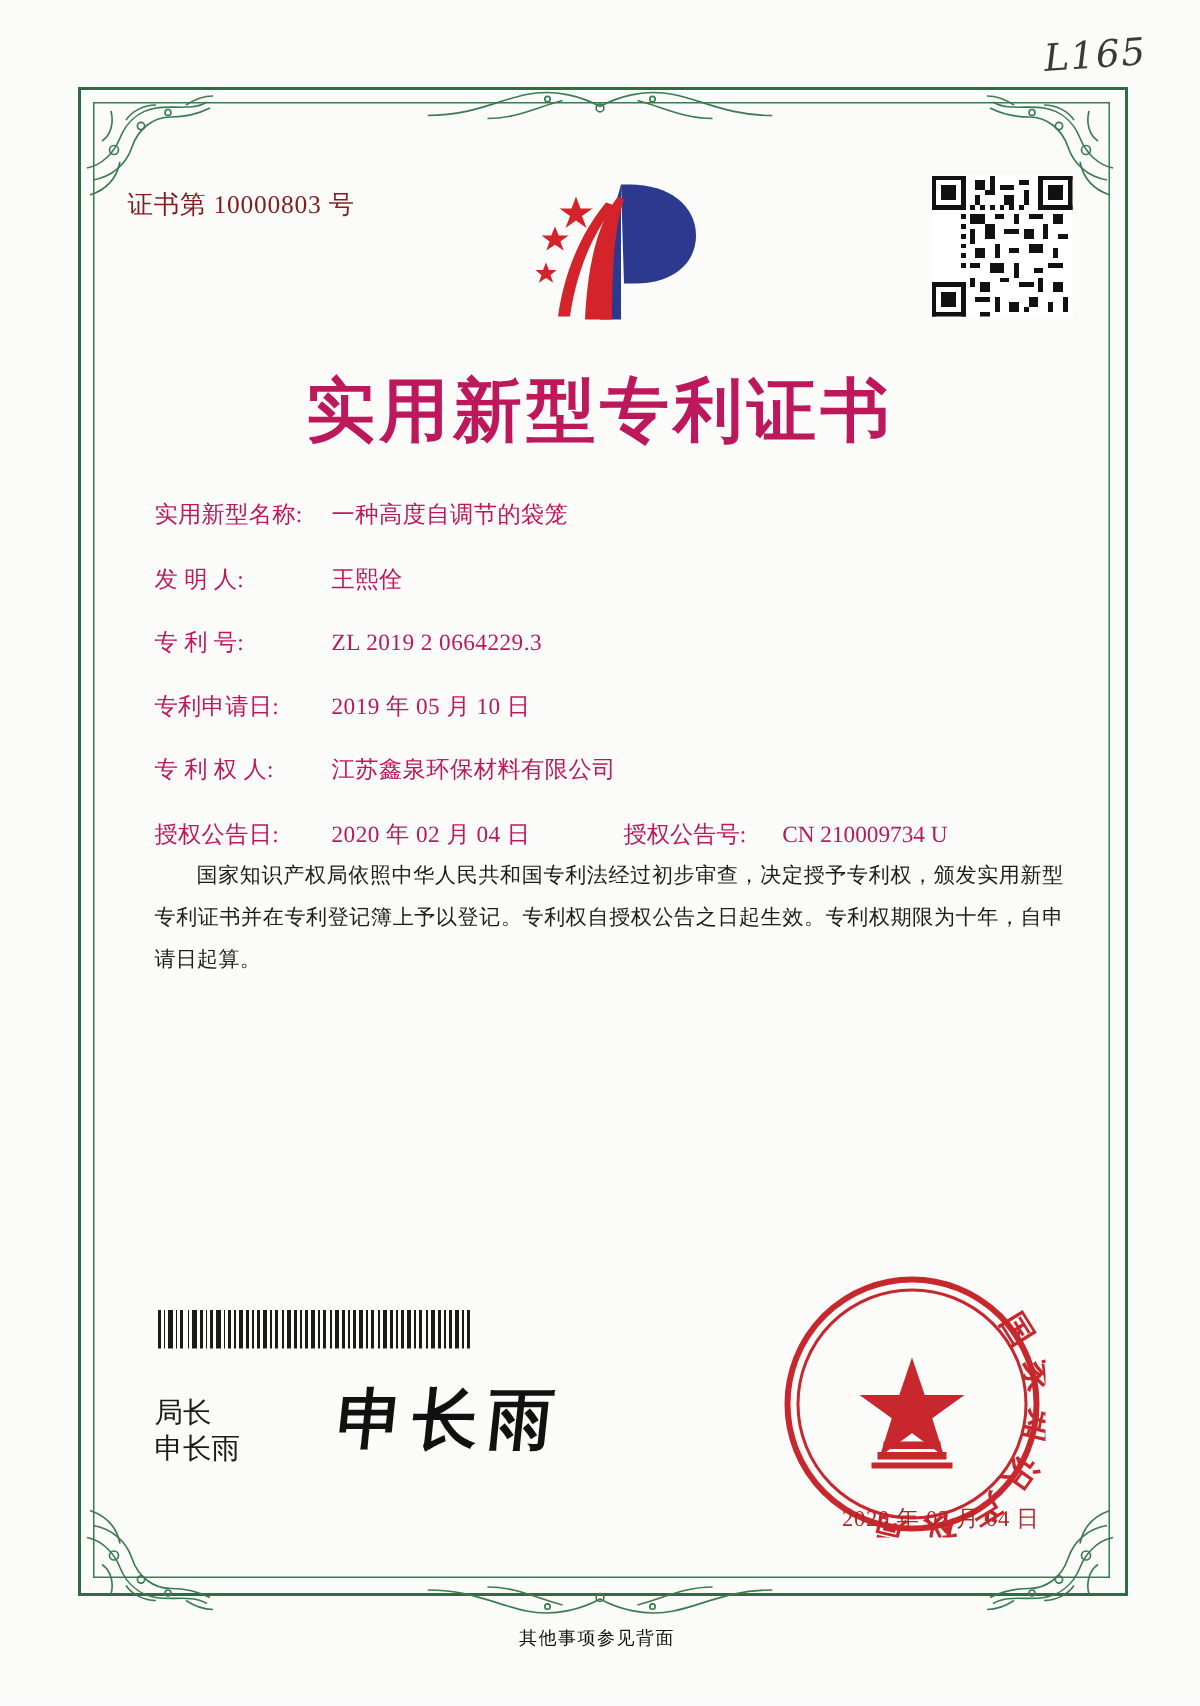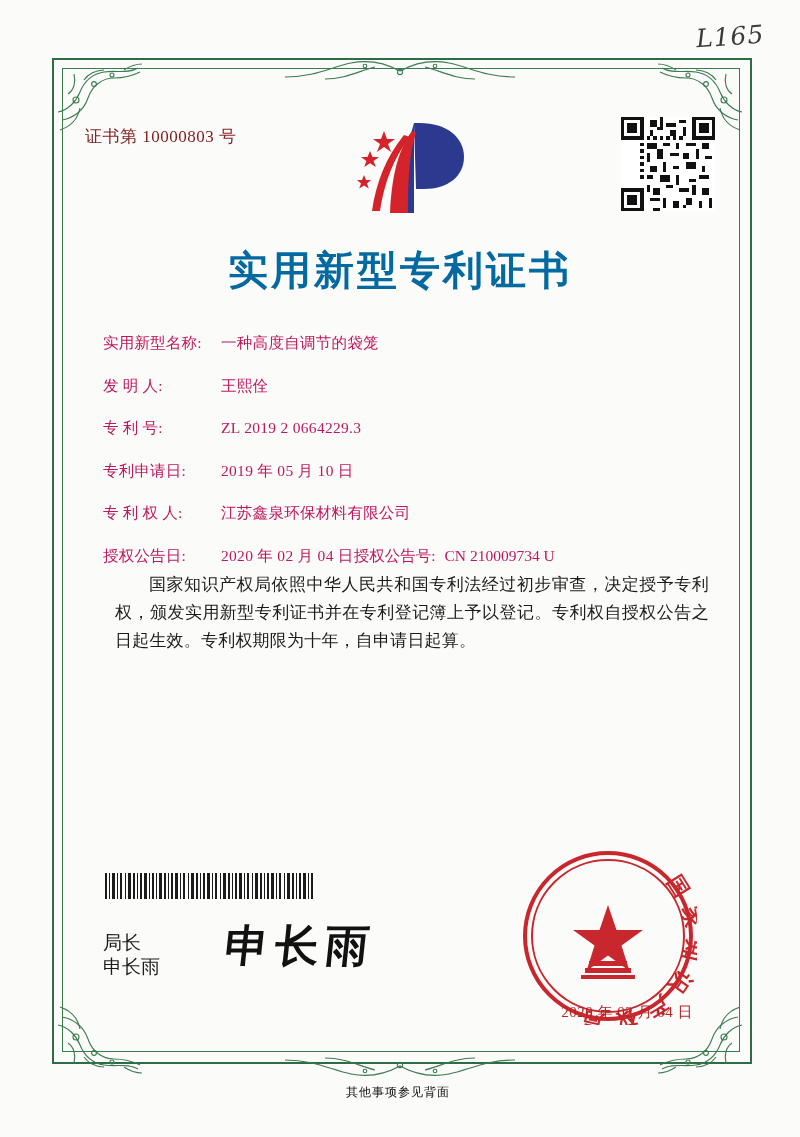--- a/index.html
+++ b/index.html
@@ -128,23 +128,23 @@
   .qr svg { display:block; width:100%; height:100%; }
 
   .doc-title {
     position: absolute;
     left: 0;
     top: 148px;
     width: 630px;
     text-align: center;
     font-family: "DejaVu Serif", "Liberation Serif", serif;
     font-weight: bold;
-    font-size: 40px;
+    font-size: 46px;
     letter-spacing: 3px;
-    color: #0369a1;
+    color: #be185d;
   }
 
   
   .fields {
     position: absolute;
     left: 18px;
     top: 238px;
     width: 612px;
   }
   .field-row {
@@ -159,40 +159,41 @@
     flex: 0 0 118px;
     letter-spacing: 0.2px;
     white-space: pre;
   }
   .field-value {
     flex: 1 1 auto;
     letter-spacing: 0.3px;
   }
   .field-row.inline-pair .field-value { flex: 0 0 auto; }
   .field-sub-label {
+    margin-left: 62px;
     flex: 0 0 auto;
   }
   .field-sub-value {
-    margin-left: 9px;
+    margin-left: 24px;
     flex: 0 0 auto;
   }
 
   
   .paras {
     position: absolute;
     left: 18px;
     top: 476px;
     width: 606px;
   }
   .para {
-    font-size: 17px;
+    font-size: 14px;
     line-height: 28px;
     text-indent: 2em;
     letter-spacing: 0.2px;
-    margin: 0 0 2px 12px;
+    margin: 0 0 2px 0;
     text-align: justify;
     color: #1b1b1b;
   }
 
   
   .barcode {
     position: absolute;
     left: 18px;
     top: 778px;
     width: 212px;

